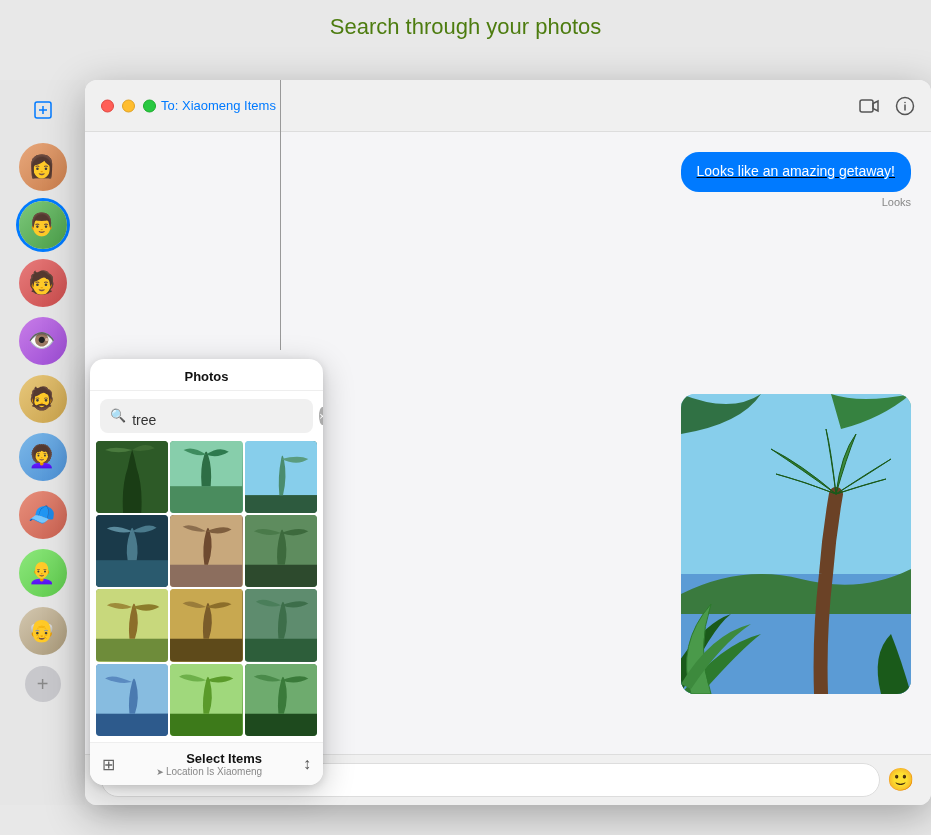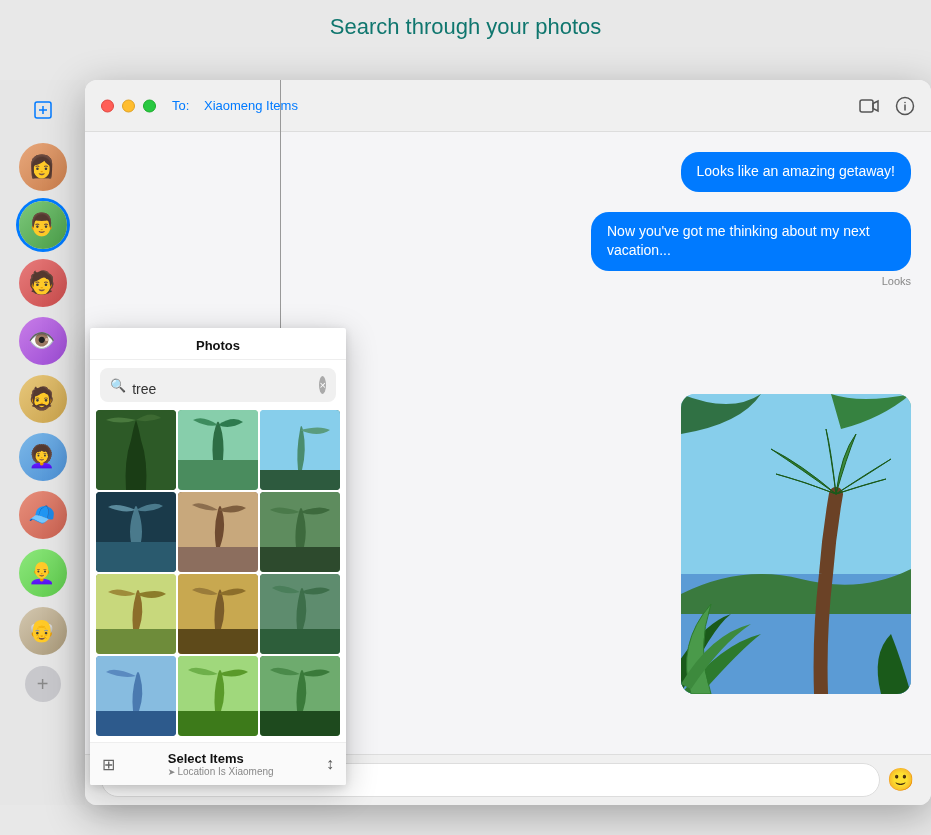--- a/index.html
+++ b/index.html
@@ -14,21 +14,21 @@
 
     
     .tooltip-text {
       position: absolute;
       top: 0;
       left: 0;
       right: 0;
       text-align: center;
       padding-top: 12px;
       font-size: 22px;
-      color: #0f766e;
+      color: #4d7c0f;
       line-height: 1.35;
       z-index: 10;
     }
 
     
     .tooltip-line {
       position: absolute;
       top: 80px;
       left: 280px;
       width: 1px;
@@ -79,21 +79,21 @@
     }
     .dot-red { background: #ff5f57; border: 1px solid #e0443e; }
     .dot-yellow { background: #ffbd2e; border: 1px solid #dfa123; }
     .dot-green { background: #28c840; border: 1px solid #1aab29; }
 
     .to-field {
       margin-left: 60px;
       font-size: 13px;
       color: #555;
     }
-    .to-field span { color: #007aff; font-weight: 500; margin-left: 11px; }
+    .to-field span { color: #007aff; font-weight: 500; }
 
     .titlebar-icons {
       position: absolute;
       right: 16px;
       top: 50%;
       transform: translateY(-50%);
       display: flex;
       gap: 16px;
       color: #555;
     }
@@ -113,22 +113,23 @@
       position: relative;
       padding: 20px;
       overflow: hidden;
     }
 
     
     .bubble-group {
       display: flex;
       flex-direction: column;
       align-items: flex-end;
-      gap: 20px;
+      gap: 4px;
       margin-bottom: 4px;
+      text-decoration: underline;
     }
 
     .bubble {
       max-width: 320px;
       padding: 10px 16px;
       border-radius: 18px;
       font-size: 14px;
       line-height: 1.4;
       color: #fff;
       background: #007aff;
@@ -254,23 +255,23 @@
       color: #888;
       font-size: 20px;
       margin-top: 4px;
     }
 
     
     .photos-popup {
       position: absolute;
       left: 90px;
       bottom: 50px;
-      width: 256px;
+      width: 233px;
       background: #fff;
-      border-radius: 2px;
+      border-radius: 14px;
       box-shadow: 0 8px 32px rgba(0,0,0,0.22), 0 2px 8px rgba(0,0,0,0.12);
       overflow: hidden;
       z-index: 20;
     }
 
     .photos-header {
       text-align: center;
       font-size: 13px;
       font-weight: 600;
       color: #111;
@@ -346,21 +347,21 @@
       background: #fafafa;
     }
 
     .footer-icon {
       color: #666;
       font-size: 16px;
       cursor: pointer;
     }
 
     .footer-center {
-      text-align: left;
+      text-align: right;
     }
 
     .footer-select {
       font-size: 13px;
       font-weight: 600;
       color: #111;
       display: block;
     }
 
     .footer-location {
@@ -447,21 +448,20 @@
           <line x1="10" y1="9" x2="10" y2="14" stroke="#555" stroke-width="1.5" stroke-linecap="round"></line>
           <circle cx="10" cy="6.5" r="0.8" fill="#555"></circle>
         </svg>
       </div>
     </div>
   </div>
 
   <div class="messages-area">
     <div class="bubble-group">
       <div class="bubble">Looks like an amazing getaway!</div>
-      <div class="bubble">Now you've got me thinking about my next vacation...</div>
     </div>
     <div class="read-label">Looks</div>
 
     <div class="chat-photo">
       <svg viewBox="0 0 230 300" xmlns="http://www.w3.org/2000/svg" class="chat-photo-content">
 
         <rect width="230" height="300" fill="#87ceeb"></rect>
 
         <rect y="180" width="230" height="120" fill="#5b9bd5"></rect>
 

